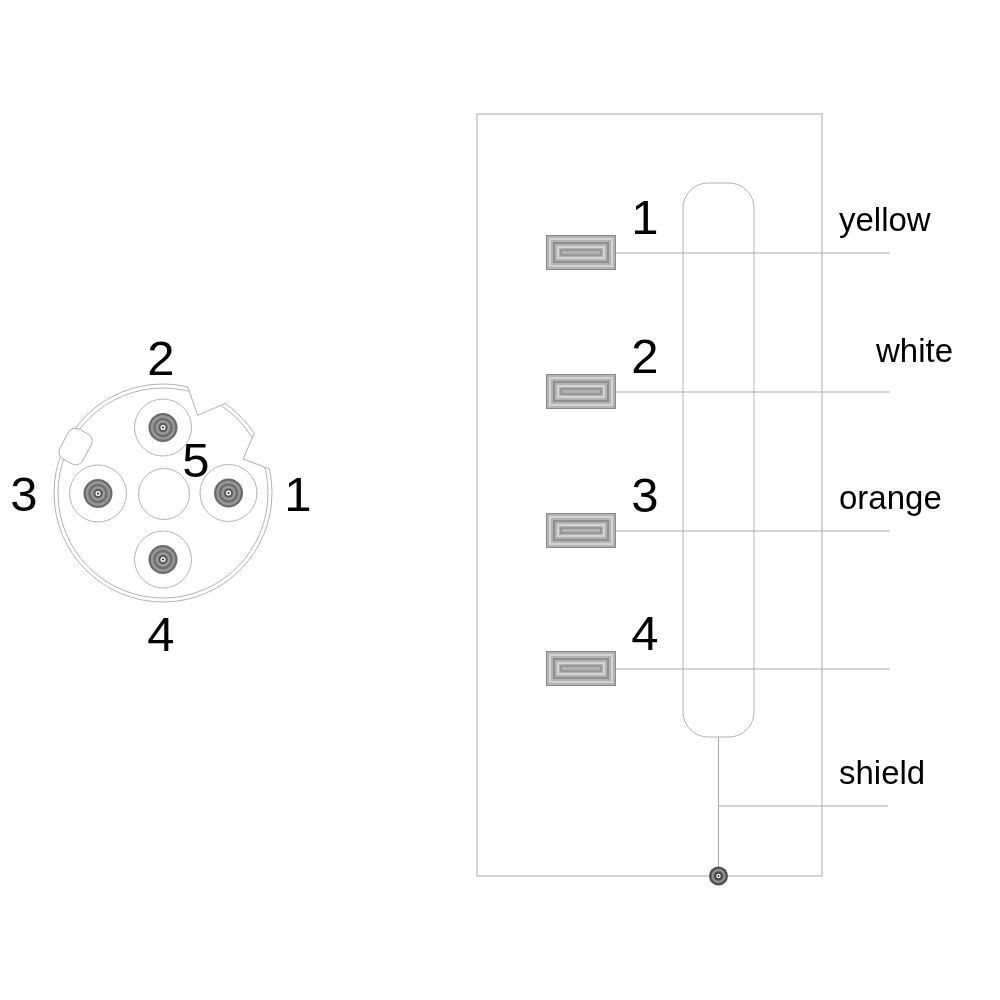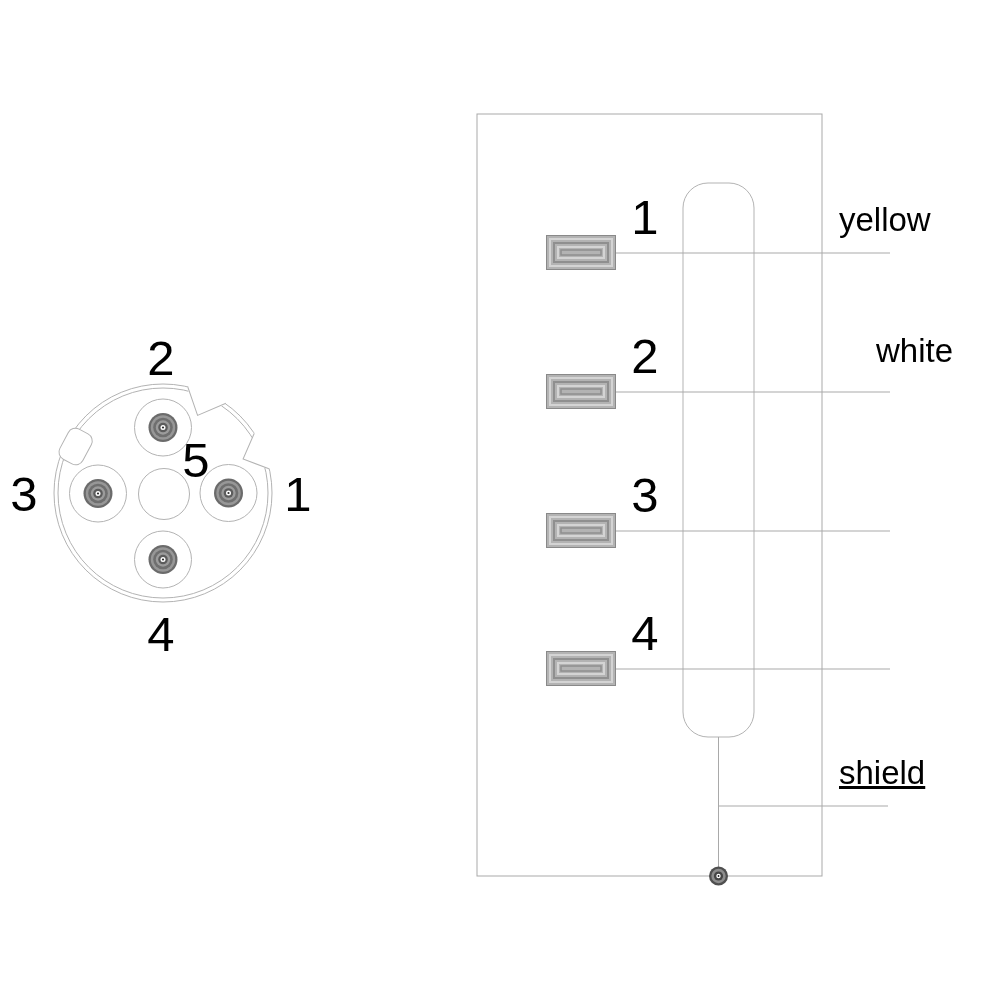--- a/index.html
+++ b/index.html
@@ -105,15 +105,16 @@
   <div class="t num" style="left:139px;top:610px;">4</div>
   <div class="t num" style="left:174px;top:436px;">5</div>
 
   <div class="t num" style="left:623px;top:193px;">1</div>
   <div class="t num" style="left:623px;top:332px;">2</div>
   <div class="t num" style="left:623px;top:471px;">3</div>
   <div class="t num" style="left:623px;top:609px;">4</div>
 
   <div class="t wlbl" style="left:839px;top:195px;">yellow</div>
   <div class="t wlbl" style="left:839px;top:326px;margin-left:37px;">white</div>
-  <div class="t wlbl" style="left:839px;top:748px;text-decoration:underline;">shield</div>
+  <div class="t wlbl" style="left:839px;top:473px;">orange</div>
+  <div class="t wlbl" style="left:839px;top:748px;">shield</div>
 
 </div>
 
 </body></html>

